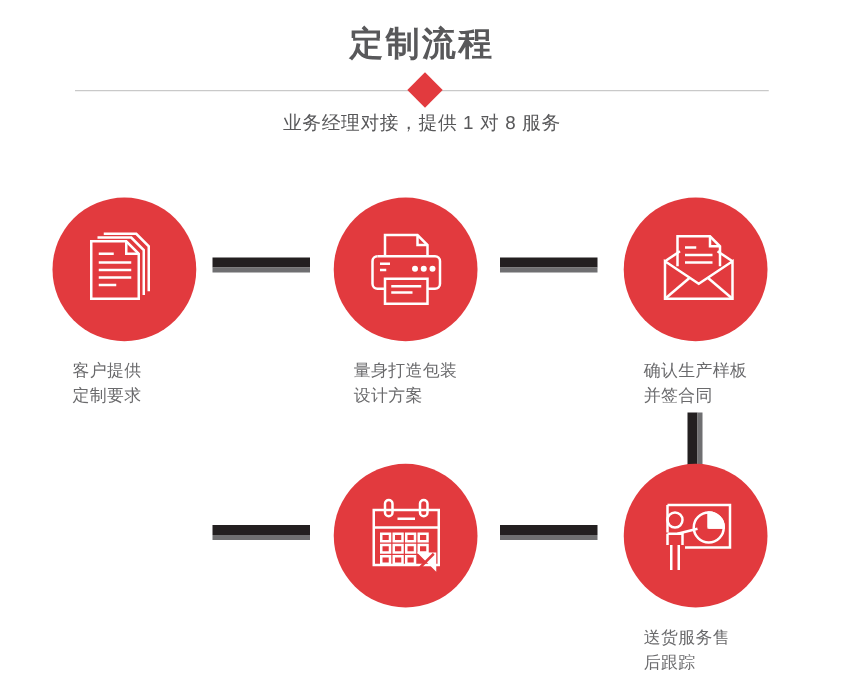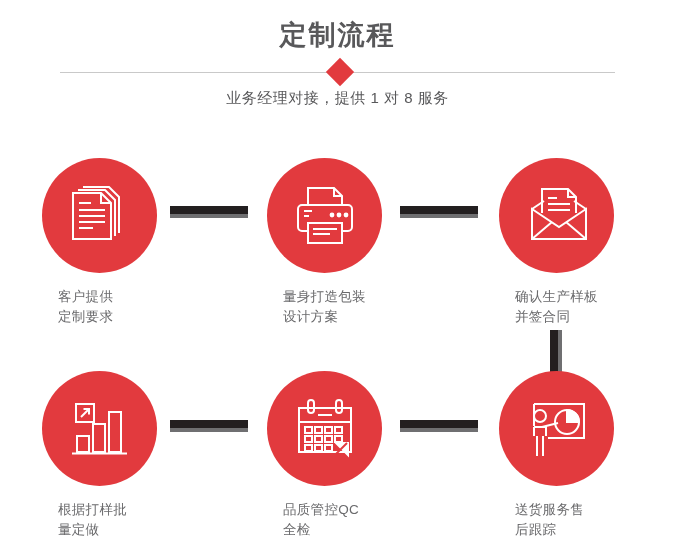--- a/index.html
+++ b/index.html
@@ -182,37 +182,20 @@
           <rect x="16" y="40" width="34" height="20"></rect>
           <line x1="21" y1="46" x2="45" y2="46"></line>
           <line x1="21" y1="51" x2="38" y2="51"></line>
         </svg>
       </span>
     </div>
     <div class="step-label">量身打造包装
 设计方案</div>
   </div>
 
-  <div class="step" style="left:34px; top:371px;">
-    <div class="circle">
-      <span>
-        <svg width="66" height="66" viewBox="0 0 66 66" fill="none" stroke="#ffffff" stroke-width="2">
-          <rect x="9" y="8" width="18" height="18"></rect>
-          <path d="M14 21 L22 13"></path>
-          <path d="M16.5 13 H22 V18.5"></path>
-          <rect x="10" y="40" width="12" height="16"></rect>
-          <rect x="26" y="28" width="12" height="28"></rect>
-          <rect x="42" y="16" width="12" height="40"></rect>
-          <line x1="5" y1="57.5" x2="60" y2="57.5"></line>
-        </svg>
-      </span>
-    </div>
-    <div class="step-label">根据打样批
-量定做</div>
-  </div>
 
   <div class="step" style="left:259px; top:371px;">
     <div class="circle">
       <span>
         <svg width="66" height="66" viewBox="0 0 66 66" fill="none" stroke="#ffffff" stroke-width="2">
           <rect x="7" y="12" width="52" height="44"></rect>
           <line x1="7" y1="26" x2="59" y2="26"></line>
           <rect x="16" y="4" width="6" height="13" rx="3"></rect>
           <rect x="44" y="4" width="6" height="13" rx="3"></rect>
           <line x1="26" y1="19" x2="40" y2="19"></line>
@@ -225,22 +208,20 @@
           <rect x="33" y="40" width="7" height="6"></rect>
           <rect x="43" y="40" width="7" height="6"></rect>
           <rect x="13" y="49" width="7" height="6"></rect>
           <rect x="23" y="49" width="7" height="6"></rect>
           <rect x="33" y="49" width="7" height="6"></rect>
           <path d="M44 47 H56 V59 Z" fill="#ffffff" stroke="#ffffff"></path>
           <path d="M44 58 L55 47" stroke="#e23a3e"></path>
         </svg>
       </span>
     </div>
-    <div class="step-label">品质管控QC
-全检</div>
   </div>
 
   <div class="step" style="left:491px; top:371px;">
     <div class="circle">
       <span>
         <svg width="66" height="66" viewBox="0 0 66 66" fill="none" stroke="#ffffff" stroke-width="2">
           <path d="M10 8 H60 V42 H24"></path>
           <path d="M10 8 V30"></path>
           <circle cx="43" cy="26" r="12"></circle>
           <line x1="43" y1="26" x2="43" y2="14"></line>

